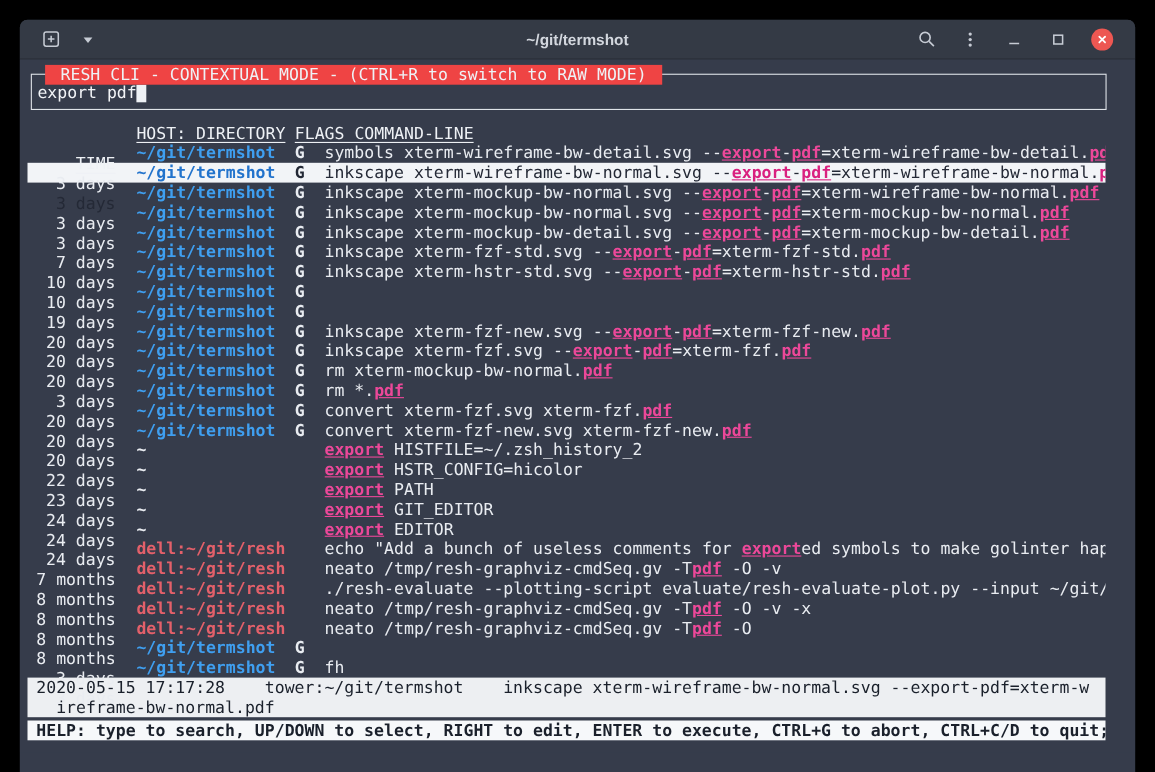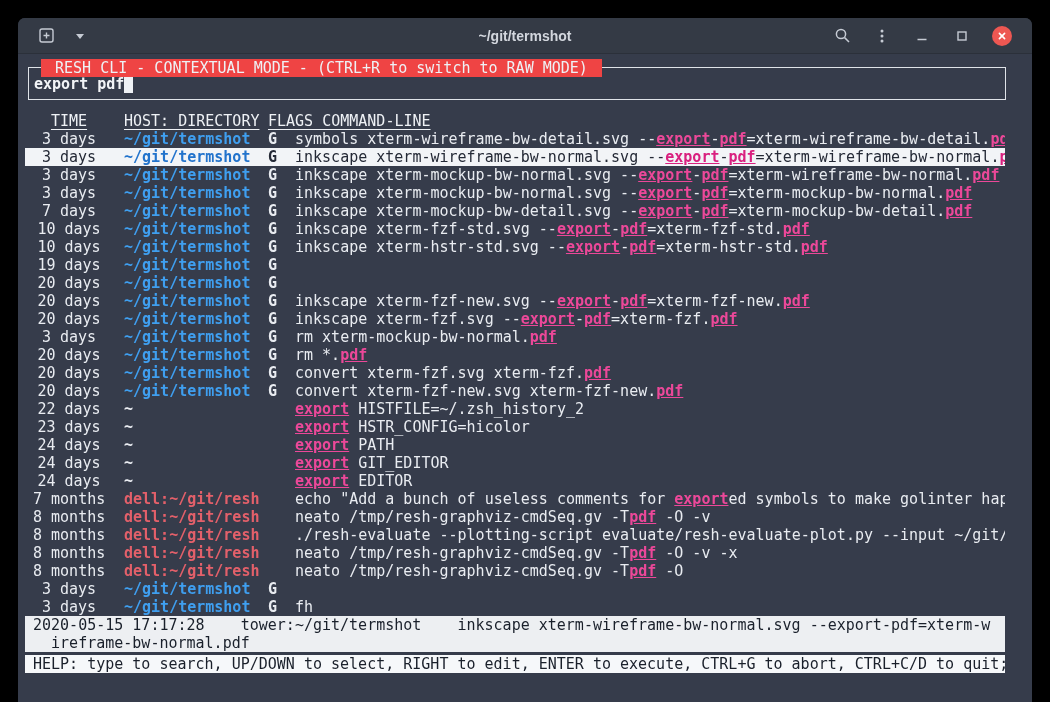--- a/index.html
+++ b/index.html
@@ -40,48 +40,48 @@
     font-size:15px; line-height:18px; color:#e9ecf1;
   }
   .searchbox {
     position:relative; margin-left:10px; width:978px; height:33px;
     border:1px solid #dfe3e8;
   }
   .searchbox-label {
     position:absolute; top:-9px; left:12px; padding:0 5px;
     background:#ef4444; color:#eef1f5; white-space:pre;
   }
-  .searchbox-input { padding:7px 0 0 5px; color:#f2f4f7; white-space:pre;font-weight:bold; }
+  .searchbox-input { padding:7px 0 0 5px; color:#f2f4f7; white-space:pre; }
   .cursor {
     display:inline-block; width:9px; height:16px; background:#eef1f5;
     vertical-align:text-bottom;
   }
   
   .hist { margin-left:7px; margin-top:12px; width:980px; }
   .row { display:flex; height:18px; padding-left:8px; white-space:pre; }
-  .col-time  { width:72px;  text-align:center; flex:none; }
+  .col-time  { width:72px;  text-align:right; flex:none;margin-top:28px; }
   .col-host  { width:135px; margin-left:19px; text-align:left; flex:none; font-weight:bold; }
   .col-flags { width:9px;   margin-left:9px; flex:none; font-weight:bold; }
   .col-cmd   { margin-left:18px; flex:1 1 auto; overflow:hidden; white-space:pre; }
   .col-rest  { margin-left:9px; flex:none; }
   .u { text-decoration:underline; text-underline-offset:3px; }
   .header-row span { font-weight:normal; color:#eef1f5; }
   .host-dir    { color:#3f9ff0; }
   .host-remote { color:#e3606a; }
   .host-plain  { color:#e9ecf1; }
   .hl { color:#ec4899; font-weight:bold;text-decoration:underline; }
   .selected { background:#f2f4f7; color:#242936; }
   .selected .host-dir { color:#2273cc; }
   .selected .hl { color:#d9207f; }
   
   .statusbar { background:#edeff2; color:#1a202b; padding-left:8px; }
   .status-line { height:18px; white-space:pre; overflow:hidden; }
   .helpbar {
     background:#f6f8fa; color:#1a202b; height:18px; margin-top:3px;
-    padding-left:8px; white-space:pre; overflow:hidden;
+    padding-left:8px; white-space:pre; overflow:hidden;font-weight:bold;
   }
 </style>
 </head>
 <body>
 
 <div class="window">
 
   <div class="titlebar">
     <div class="tb-left">
       <button class="tb-btn">

